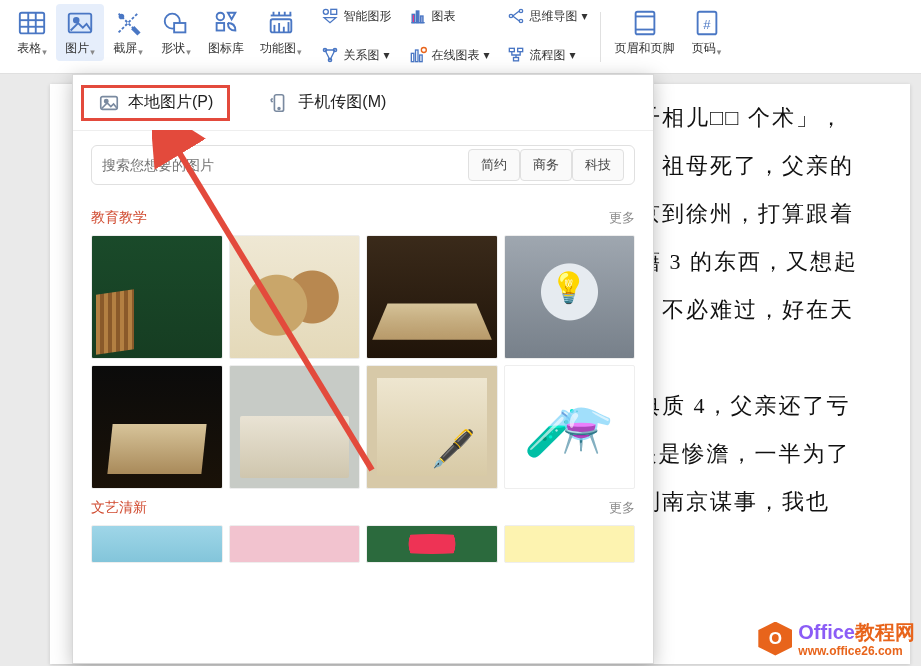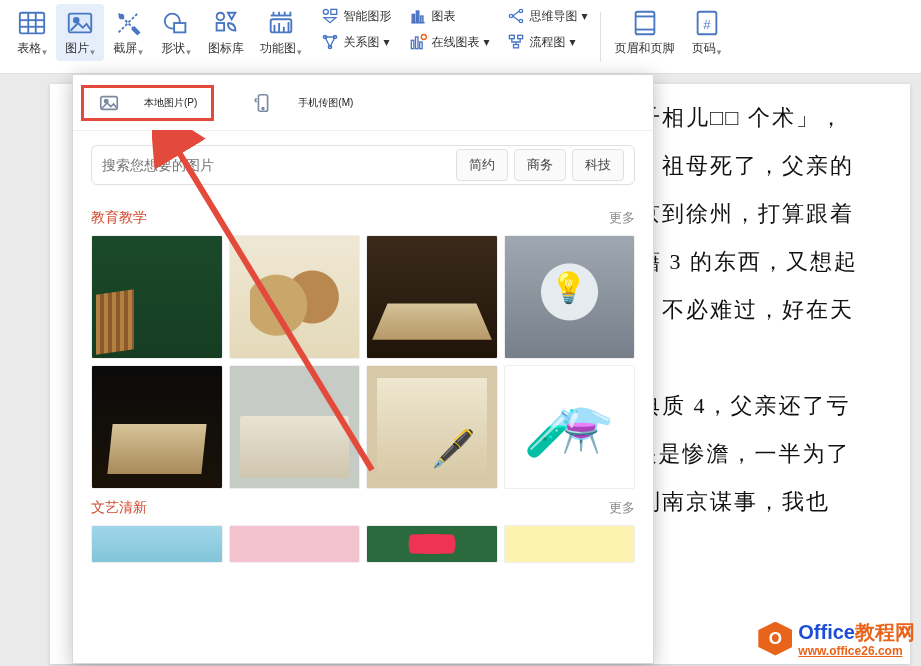--- a/index.html
+++ b/index.html
@@ -33,21 +33,21 @@
       gap: 2px;
     }
     .tool-item.selected { background: #e6eefb; }
     .tool-item svg { width: 30px; height: 30px; }
     .tool-label { font-size: 12px; color: #333; white-space: nowrap; display: flex; align-items: flex-end; gap: 1px; }
     .dropdown-caret { font-size: 9px; color: #888; }
     .tool-sep { width: 1px; background: #e0e0e0; margin: 8px 6px; height: 50px; }
     .small-toolbar {
       display: flex;
       flex-direction: column;
-      gap: 2px;
+      gap: 15px;
     }
     .small-item { display: flex; align-items: center; gap: 4px; padding: 2px 6px; cursor: pointer; border-radius: 3px; }
     .small-item svg { width: 20px; height: 20px; }
     .small-item span { font-size: 12px; color: #333; }
 
     .doc-area {
       position: absolute;
       top: 74px; left: 0; right: 0; bottom: 0;
       background: #eaeaea;
       padding: 10px 0 0 50px;
@@ -77,41 +77,41 @@
       display: flex; flex-direction: column;
     }
     .popup-tabs {
       display: flex; align-items: center;
       height: 56px;
       border-bottom: 1px solid #eee;
       padding: 0 8px;
       gap: 28px;
     }
     .popup-tab {
-      display: flex; align-items: center; gap: 24px;
+      display: flex; align-items: center; gap: 8px;
       padding: 6px 10px;
-      font-size: 10px; color: #222; cursor: pointer;
+      font-size: 16px; color: #222; cursor: pointer;
     }
     .popup-tab svg { width: 22px; height: 22px; }
     .popup-tab.highlighted { border: 3px solid #e34a3c; padding: 4px 14px; }
 
     .popup-search-row {
       display: flex; gap: 8px; align-items: flex-start;
       padding: 14px 18px;
     }
     .search-box {
       flex: 1; display: flex; align-items: center;
       border: 1px solid #e0e0e0; border-radius: 6px;
       height: 40px; padding: 0 10px;
     }
     .search-box input {
       border: none; outline: none; flex: 1;
       font-size: 14px; color: #444;
     }
-    .chips { display: flex; gap: 6px; }
+    .chips { display: flex; gap: 0; }
     .chip {
       border: 1px solid #e0e0e0; border-radius: 4px;
       padding: 6px 12px; font-size: 13px; color: #444; cursor: pointer;
       background: #fafafa;
     }
 
     .category { padding: 0 18px; }
     .cat-head {
       display: flex; justify-content: space-between; align-items: baseline;
       padding: 10px 0 8px 0;
@@ -168,22 +168,22 @@
       font-family: Arial, sans-serif;
     }
     .wm-logo {
       width: 34px; height: 34px; background: #e8641b;
       display: flex; align-items: center; justify-content: center;
       transform: rotate(0deg);
       clip-path: polygon(50% 0, 100% 25%, 100% 75%, 50% 100%, 0 75%, 0 25%);
     }
     .wm-logo span { color: #fff; font-weight: bold; font-size: 17px; }
     .wm-text1 { font-size: 20px; font-weight: bold; }
-    .wm-text1 .a{color:#1d4ed8} .wm-text1 .b{color:#e8641b}
-    .wm-text2 { font-size: 12px; color:#e8641b; margin-top:-2px; font-weight: bold; text-decoration: underline;}
+    .wm-text1 .a{color:#8b5cf6} .wm-text1 .b{color:#e8641b}
+    .wm-text2 { font-size: 12px; color:#e8641b; margin-top:-2px; font-weight: bold;}
   </style>
 </head>
 <body>
 
 <div class="toolbar">
   <div class="tool-item">
     <svg viewBox="0 0 32 32" fill="none" stroke="#4a77c4" stroke-width="2">
         <rect x="3" y="5" width="26" height="22" rx="2"></rect>
         <line x1="3" y1="13" x2="29" y2="13"></line>
         <line x1="3" y1="20" x2="29" y2="20"></line>

